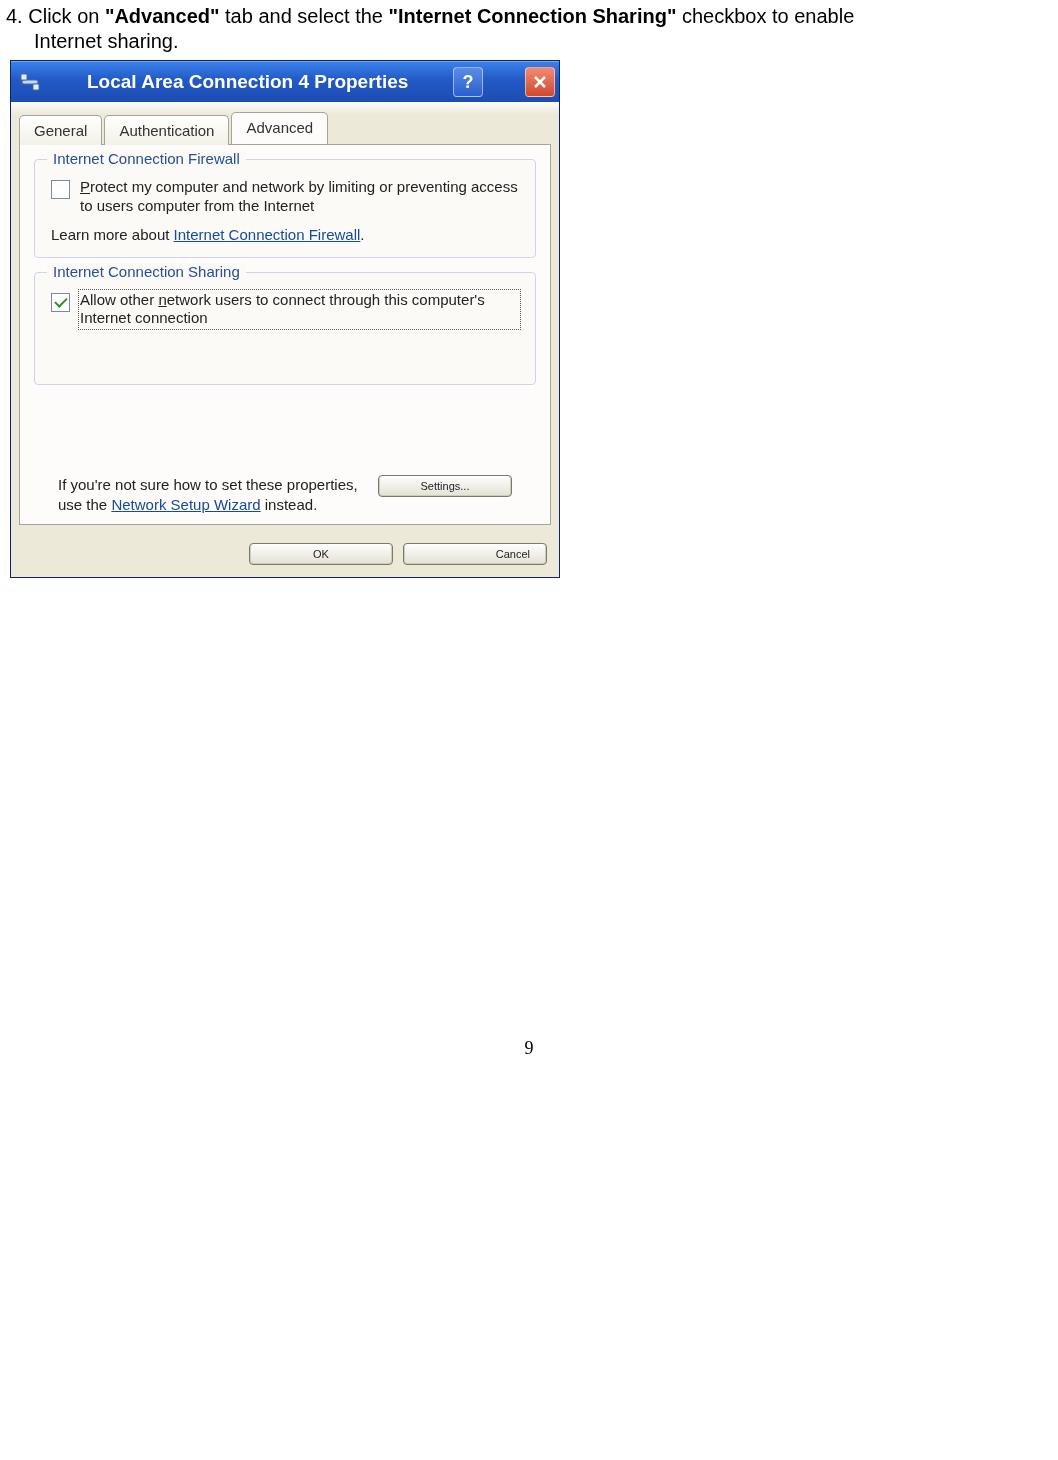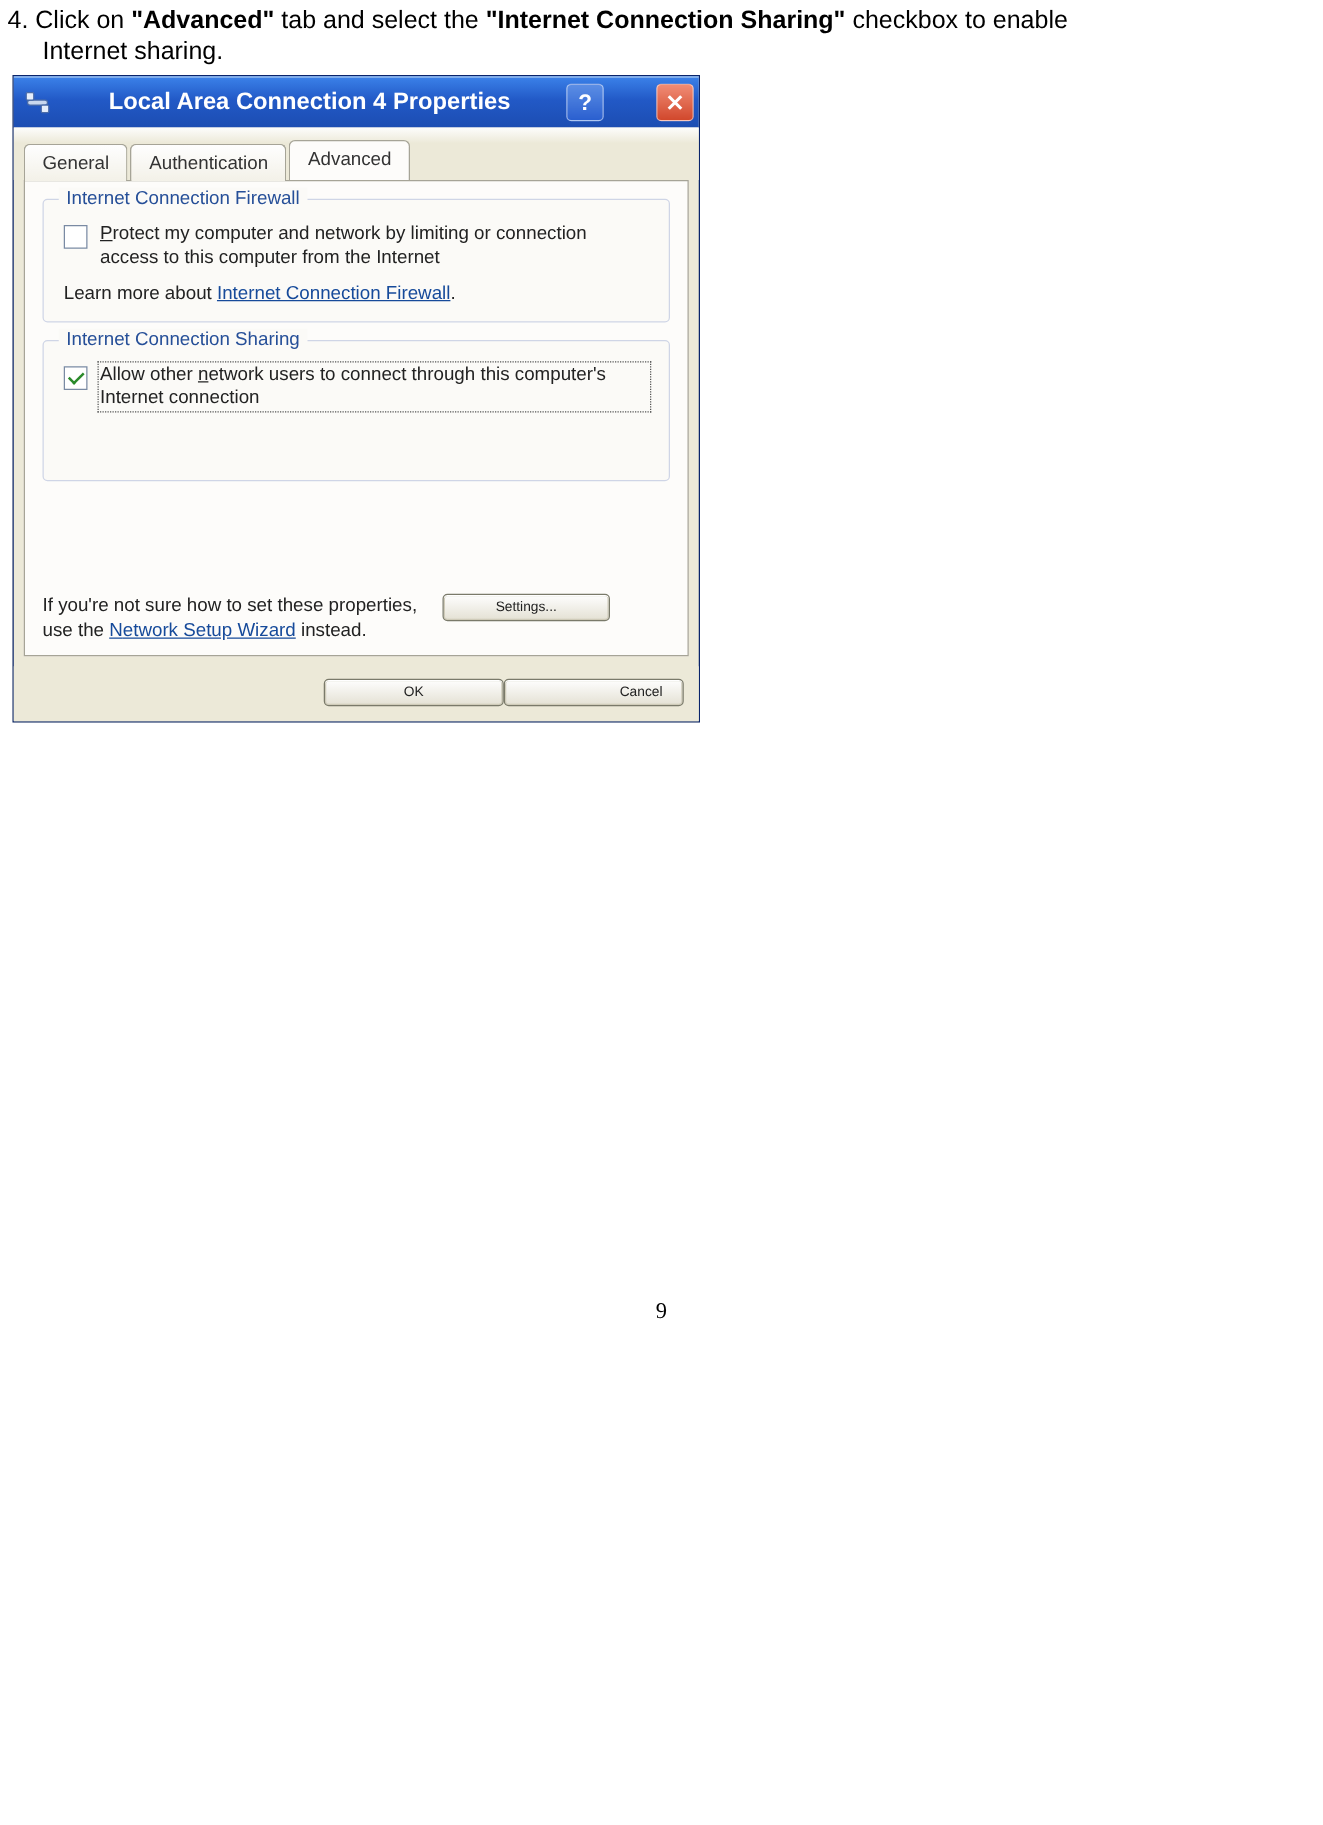--- a/index.html
+++ b/index.html
@@ -134,21 +134,21 @@
     color:#222;
     margin-top: 6px;
   }
   .learn a, .link { color:#164a9a; text-decoration: underline; cursor: default;}
   .bottom-area {
     margin-top: 90px;
   }
   .bottom-flex {
     display:flex;
     align-items: flex-start;
-    justify-content: flex-start;
+    justify-content: center;
     margin-top: 36px;
   }
   .bottom-text {
     font-size: 15px;
     color:#222;
     max-width: 320px;
     line-height:1.3;
   }
   .winbtn {
     display:inline-block;
@@ -158,20 +158,21 @@
     border-radius: 4px;
     background: linear-gradient(#fefefe,#e4e1d4);
     font-size: 11px;
     color:#222;
     text-align: center;
     box-shadow: 0 1px 0 #fff inset, 0 0 0 1px #cfcbb9 inset;
   }
   .dlg-footer {
     display:flex;
     justify-content:flex-end;
+    gap: 10px;
     padding: 10px 12px 12px 12px;
     background:#ece9d8;
   }
   .page-number {
     text-align:center;
     font-family: "Times New Roman", serif;
     font-size: 18px;
     margin-top: 460px;
     padding-bottom: 10px;
   }
@@ -208,21 +209,21 @@
     <div class="tab">Authentication</div>
     <div class="tab active">Advanced</div>
   </div>
 
   <div class="tab-panel">
 
     <div class="groupbox">
       <div class="groupbox-title">Internet Connection Firewall</div>
       <div class="check-row">
         <span class="box"></span>
-        <span class="label"><span class="ul">P</span><span>rotect my computer and network by limiting or connection access to this computer from the Internet</span></span>
+        <span class="label"><span class="ul">P</span><span>rotect my computer and network by limiting or preventing access to users computer from the Internet</span></span>
       </div>
       <div class="learn">
         <span>Learn more about </span><span class="link">Internet Connection Firewall</span><span>.</span>
       </div>
     </div>
 
     <div class="groupbox" style="padding-bottom:18px;">
       <div class="groupbox-title">Internet Connection Sharing</div>
 
       <div class="check-row focused">

